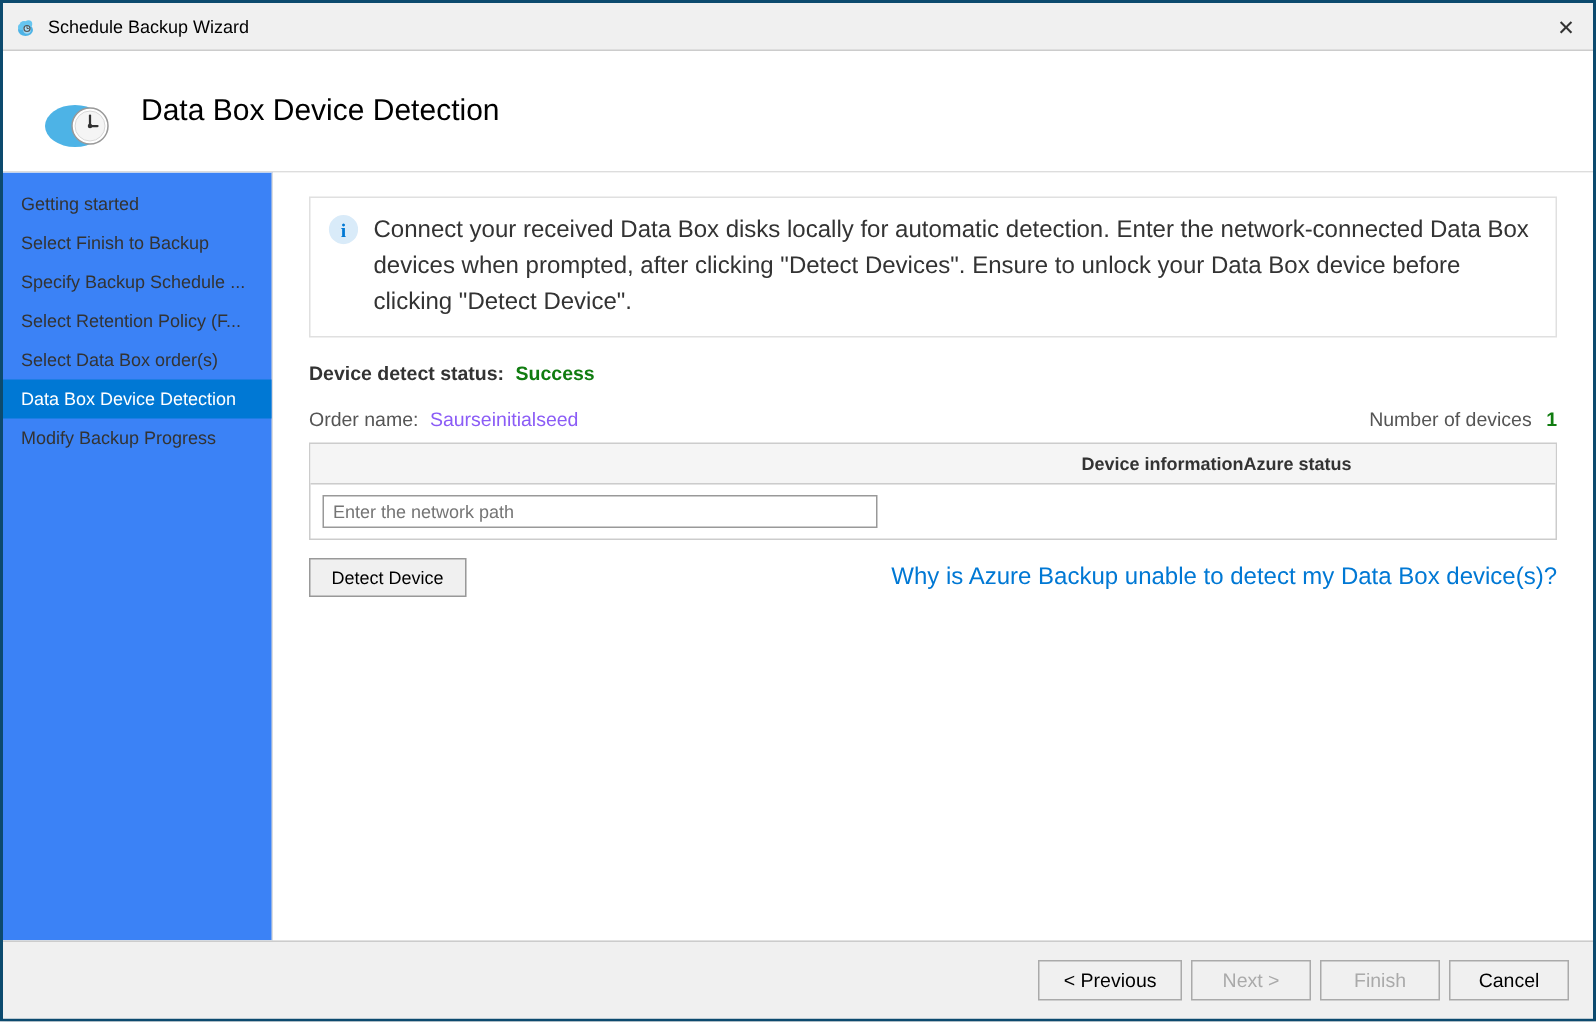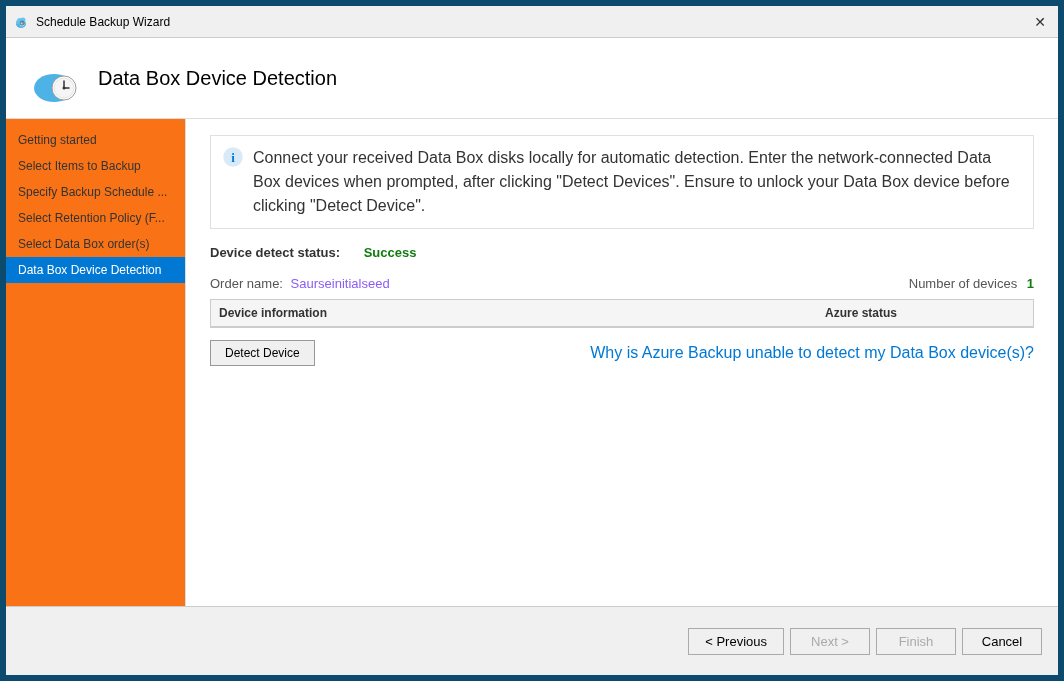--- a/index.html
+++ b/index.html
@@ -11,21 +11,21 @@
       justify-content: center;
       align-items: center;
       width: 1064px;
       height: 681px;
       overflow: hidden;
     }
     .window {
       width: 1064px;
       height: 681px;
       background: #fff;
-      border: 6px solid #0c4a6e;
+      border: 2px solid #0c4a6e;
       display: flex;
       flex-direction: column;
       box-shadow: 2px 2px 8px rgba(0,0,0,0.3);
     }
     
     .titlebar {
       background: #f0f0f0;
       border-bottom: 1px solid #ccc;
       height: 32px;
       display: flex;
@@ -80,21 +80,21 @@
     
     .body {
       display: flex;
       flex: 1;
       overflow: hidden;
     }
 
     
     .sidebar {
       width: 180px;
-      background: #f97316;
+      background: #3b82f6;
       border-right: 1px solid #ddd;
       flex-shrink: 0;
       padding: 8px 0;
     }
     .sidebar-item {
       padding: 6px 12px;
       font-size: 12px;
       color: #333;
       cursor: pointer;
       white-space: nowrap;
@@ -135,21 +135,21 @@
       color: #333;
       line-height: 1.5;
     }
 
     
     .status-line {
       margin-bottom: 16px;
       font-size: 13px;
     }
     .status-label { color: #333; font-weight: 600; }
-    .status-value { color: #107c10; font-weight: 700; margin-left: 20px; }
+    .status-value { color: #107c10; font-weight: 700; margin-left: 4px; }
 
     
     .order-info {
       display: flex;
       justify-content: space-between;
       margin-bottom: 8px;
       font-size: 13px;
     }
     .order-name-label { color: #555; }
     .order-name-value { color: #8b5cf6; margin-left: 4px; }
@@ -166,21 +166,21 @@
       display: flex;
       background: #f5f5f5;
       border-bottom: 1px solid #ccc;
       padding: 6px 8px;
     }
     .device-table-header-cell {
       font-size: 12px;
       font-weight: 600;
       color: #333;
     }
-    .device-table-header-cell:first-child { flex: 1; }
+    .device-table-header-cell:first-child { flex: 1; text-align: right; }
     .device-table-header-cell:last-child { width: 200px; }
 
     .device-table-row {
       display: flex;
       padding: 6px 8px;
       min-height: 36px;
       align-items: center;
     }
     .device-table-cell:first-child { flex: 1; }
     .device-table-cell:last-child { width: 200px; }
@@ -217,21 +217,21 @@
       font-size: 16px;
       color: #0078d4;
       text-decoration: none;
       cursor: pointer;
     }
 
     
     .footer {
       background: #f0f0f0;
       border-top: 1px solid #ccc;
-      height: 69px;
+      height: 52px;
       display: flex;
       align-items: center;
       justify-content: flex-end;
       padding: 0 16px;
       gap: 6px;
       flex-shrink: 0;
     }
     .footer-btn {
       padding: 5px 16px;
       font-size: 13px;
@@ -278,25 +278,26 @@
       <line x1="38" y1="38" x2="43" y2="38" stroke="#333" stroke-width="1.5" stroke-linecap="round"></line>
       <circle cx="38" cy="38" r="1.5" fill="#333"></circle>
     </svg>
     <span class="header-title">Data Box Device Detection</span>
   </div>
 
   <div class="body">
 
     <div class="sidebar">
       <div class="sidebar-item">Getting started</div>
-      <div class="sidebar-item">Select Items to Backup</div>
+      <div class="sidebar-item">Select Finish to Backup</div>
       <div class="sidebar-item">Specify Backup Schedule ...</div>
       <div class="sidebar-item">Select Retention Policy (F...</div>
       <div class="sidebar-item">Select Data Box order(s)</div>
       <div class="sidebar-item active">Data Box Device Detection</div>
+      <div class="sidebar-item">Modify Backup Progress</div>
     </div>
 
     <div class="content">
 
       <div class="info-box">
         <svg class="info-icon" viewBox="0 0 20 20">
           <circle cx="10" cy="10" r="9" fill="#0078d4" opacity="0.15" stroke="#0078d4" stroke-width="1.5"></circle>
           <text x="10" y="15" text-anchor="middle" font-size="13" fill="#0078d4" font-weight="bold" font-family="serif">i</text>
         </svg>
         <span class="info-text">Connect your received Data Box disks locally for automatic detection. Enter the network-connected Data Box devices when prompted, after clicking "Detect Devices". Ensure to unlock your Data Box device before clicking "Detect Device".</span>
@@ -316,20 +317,26 @@
           <span class="num-devices-label">Number of devices</span>
           <span class="num-devices-value">1</span>
         </div>
       </div>
 
       <div class="device-table">
         <div class="device-table-header">
           <div class="device-table-header-cell">Device information</div>
           <div class="device-table-header-cell">Azure status</div>
         </div>
+        <div class="device-table-row">
+          <div class="device-table-cell">
+            <input class="network-path-input" type="text" placeholder="Enter the network path" style="">
+          </div>
+          <div class="device-table-cell"></div>
+        </div>
       </div>
 
       <div class="detect-btn-row">
         <button class="detect-btn">Detect Device</button>
         <a class="help-link" href="#">Why is Azure Backup unable to detect my Data Box device(s)?</a>
       </div>
 
     </div>
   </div>
 

